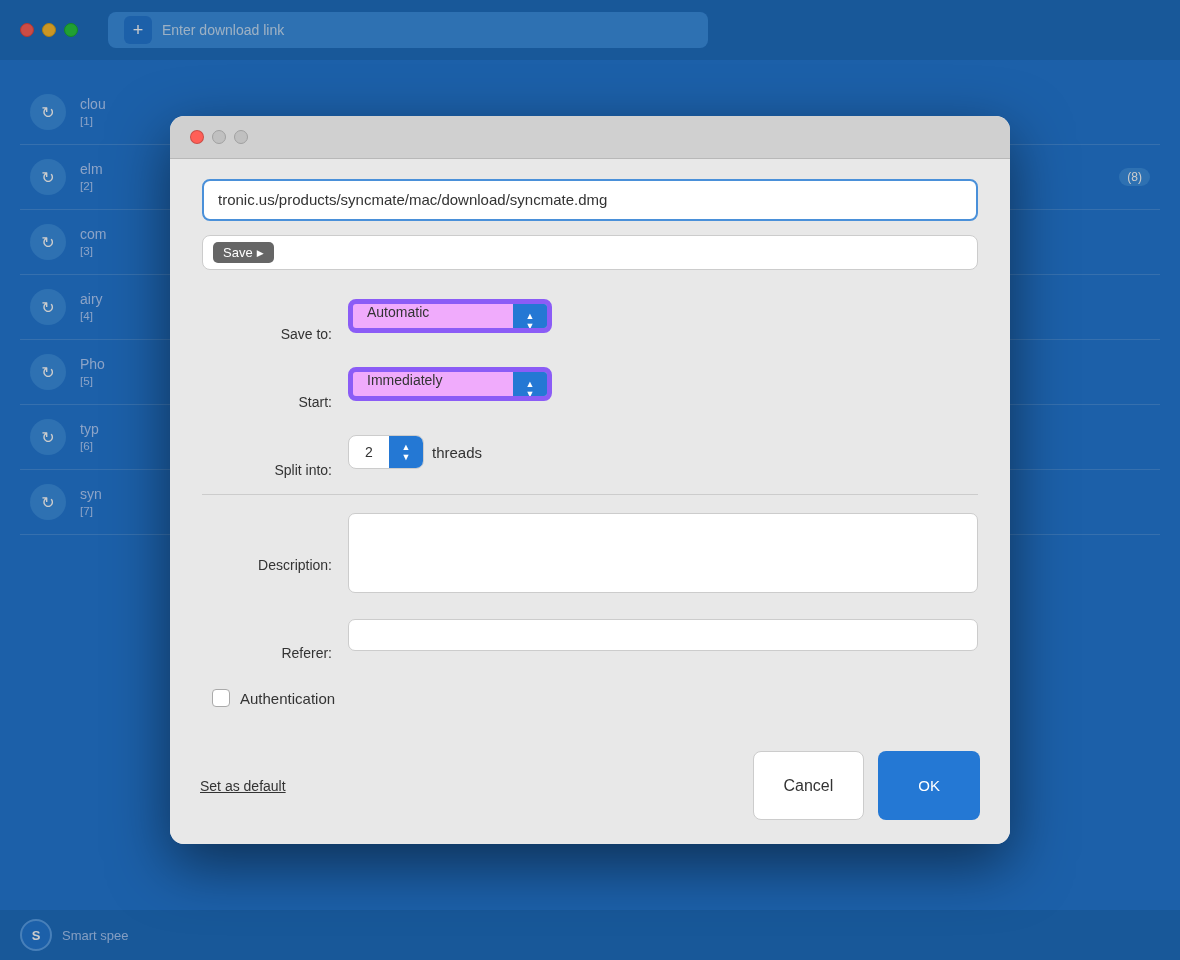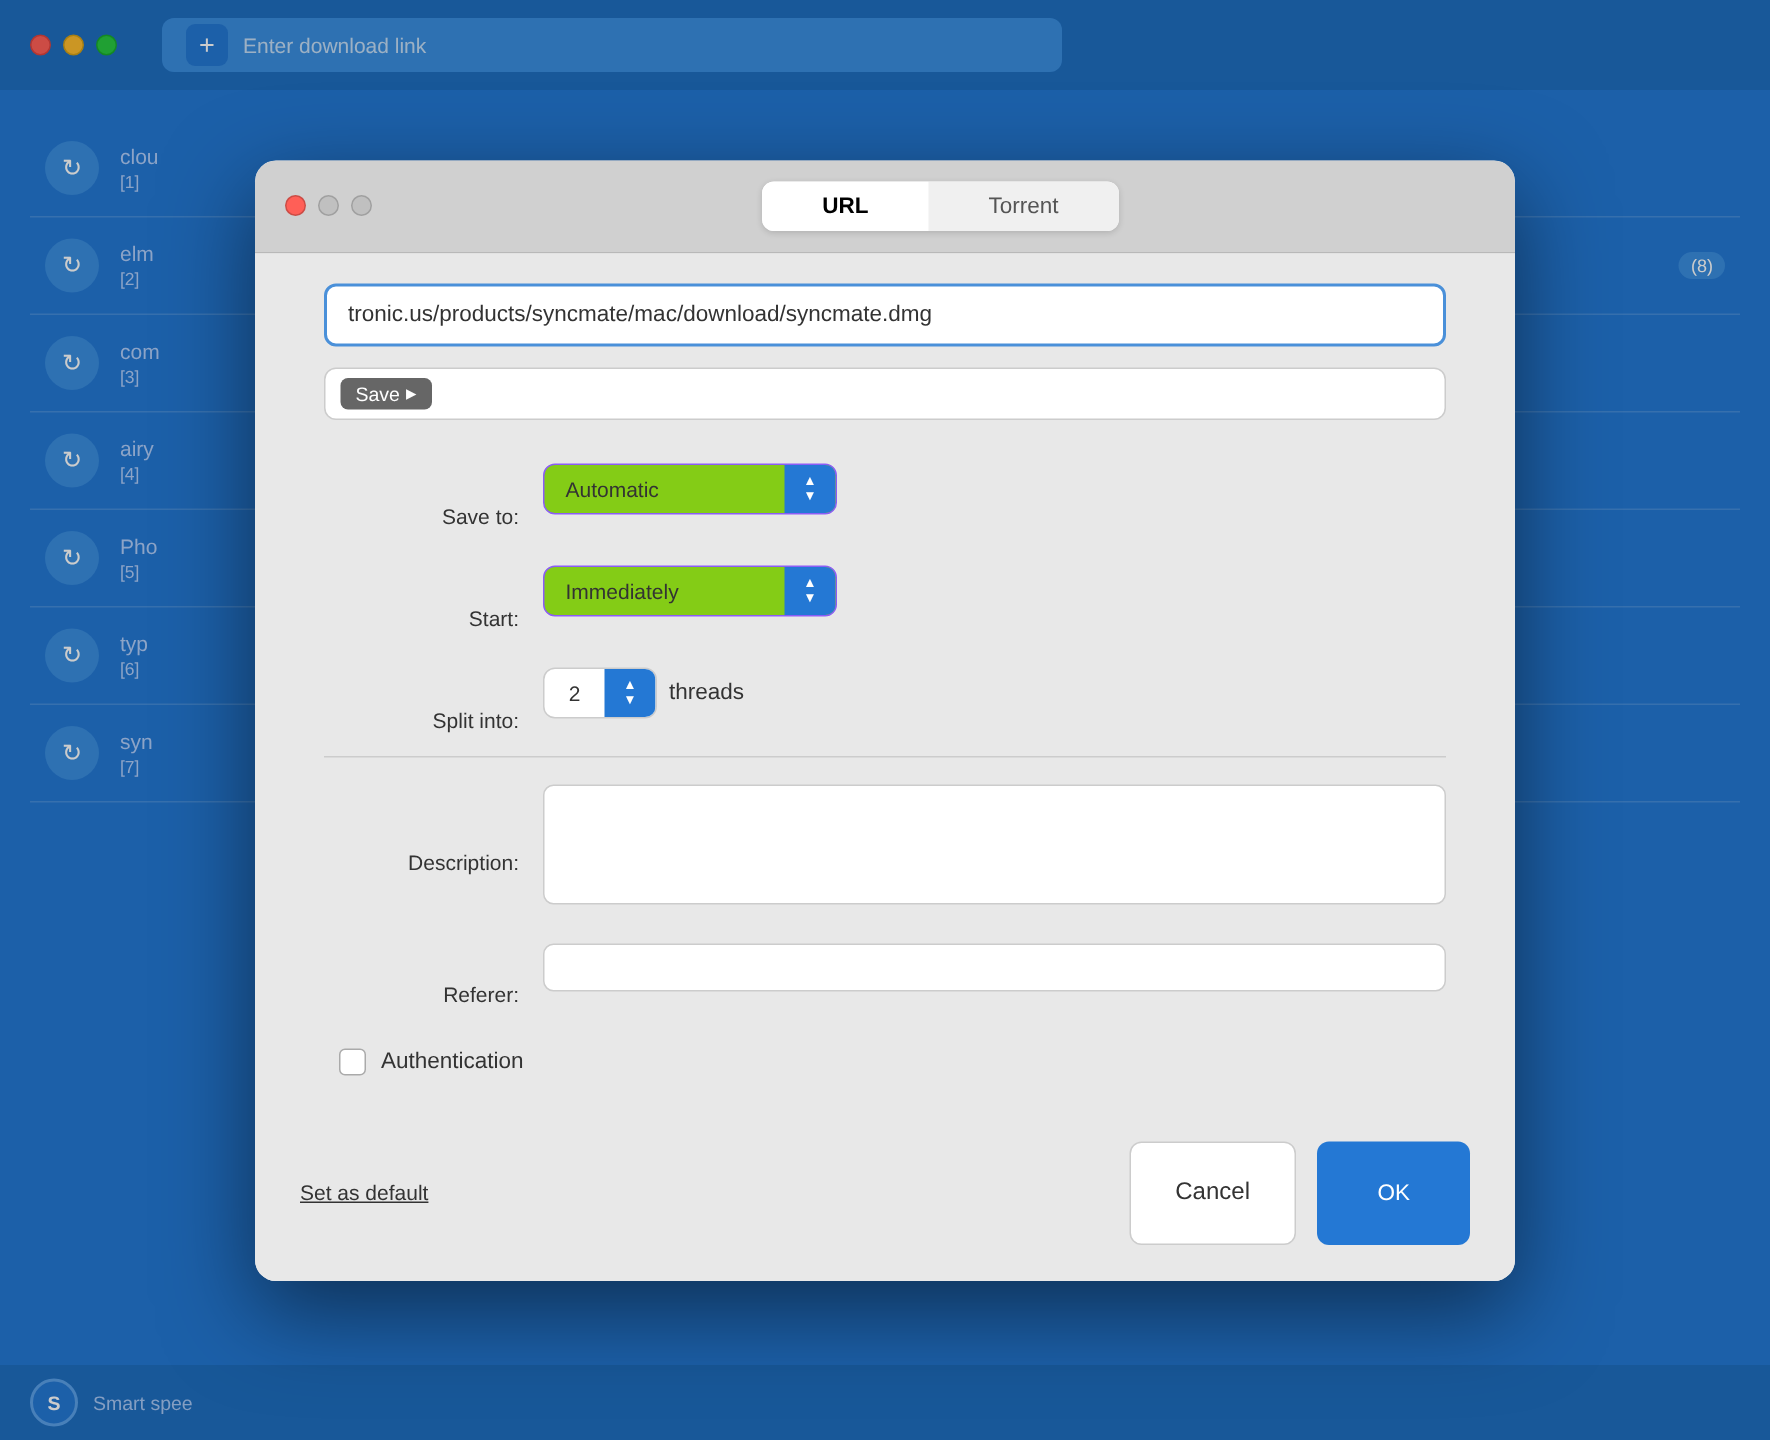--- a/index.html
+++ b/index.html
@@ -223,21 +223,21 @@
       font-weight: 600;
     }
 
     .tab-btn:not(.active) {
       background: #f0f0f0;
       color: #555;
     }
 
     
     .dialog-body {
-      padding: 20px 46px 24px;
+      padding: 20px 32px 24px;
       background: #e8e8e8;
     }
 
     
     .url-input-wrapper {
       background: white;
       border: 2px solid #4a90d9;
       border-radius: 8px;
       padding: 10px 14px;
       margin-bottom: 14px;
@@ -298,23 +298,22 @@
       font-size: 14px;
       color: #333;
       font-weight: 500;
       flex-shrink: 0;
       margin-top: 36px;
     }
 
     
     .select-wrapper {
       display: flex;
-      align-items: center;
-      background: #84cc16;
-      border: 1px solid #8b5cf6;
+      background: #f0abfc;
+      border: 5px solid #8b5cf6;
       border-radius: 8px;
       overflow: hidden;
       height: 34px;
     }
 
     .select-text {
       padding: 0 14px;
       font-size: 14px;
       color: #333;
       min-width: 160px;
@@ -538,24 +537,20 @@
 <div class="modal-overlay">
   <div class="dialog">
 
     <div class="dialog-titlebar">
       <div class="dialog-traffic-lights">
         <div class="dialog-traffic-light red" title="Close"></div>
         <div class="dialog-traffic-light yellow" title="Minimize"></div>
         <div class="dialog-traffic-light green" title="Maximize"></div>
       </div>
 
-      <div class="tab-switcher">
-        <button class="tab-btn active">URL</button>
-        <button class="tab-btn">Torrent</button>
-      </div>
     </div>
 
     <div class="dialog-body">
 
       <div class="url-input-wrapper">
         <input class="url-input" type="text" value="tronic.us/products/syncmate/mac/download/syncmate.dmg" style="">
       </div>
 
       <div class="tags-row">
         <span class="tags-label">Save</span>

